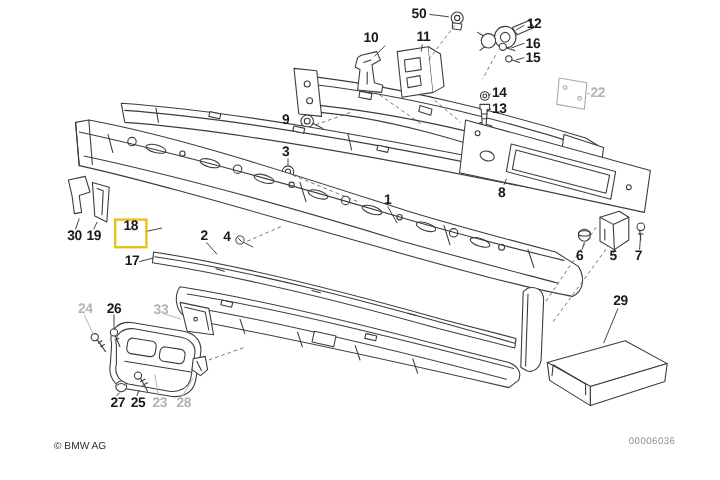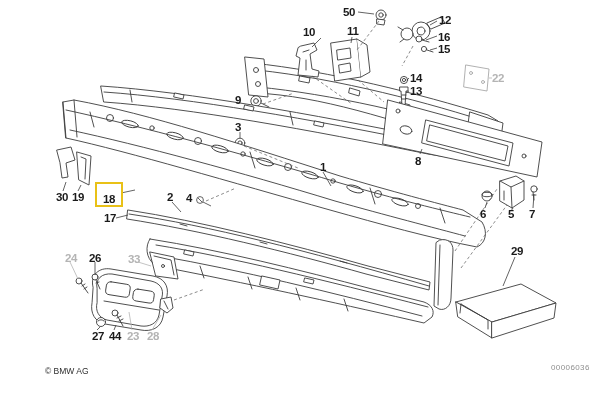--- a/index.html
+++ b/index.html
@@ -8,26 +8,26 @@
     font-family:"Liberation Sans","DejaVu Sans",sans-serif;
   }
   .art{position:absolute;left:0;top:0;}
   .co{
     position:absolute;font-size:11.5px;font-weight:bold;color:#1a1a1a;
     line-height:1;letter-spacing:-0.3px;white-space:nowrap;cursor:default;
   }
   .co.gray{color:#b4b4b4;}
   .hlbox{
     position:absolute;left:95px;top:182px;width:24px;height:21px;
-    border:2.5px solid #e9c117;display:flex;align-items:flex-end;justify-content:center;
+    border:2.5px solid #e9c117;display:flex;align-items:flex-start;justify-content:center;
     background:rgba(255,255,255,0.0);
   }
   .hlbox .co{position:static;}
   .copyright{position:absolute;left:45px;top:366px;font-size:8.5px;font-weight:normal;color:#2e2e2e;}
-  .docnum{position:absolute;left:524px;top:363px;font-size:8px;color:#8f8f8f;letter-spacing:.4px;margin-left:27px;}
+  .docnum{position:absolute;left:524px;top:363px;font-size:8px;color:#8f8f8f;letter-spacing:.4px;}
   .caption{position:absolute;left:7px;top:377px;font-size:15.5px;color:#000;letter-spacing:.2px;}
 </style>
 </head>
 <body>
 
 <div class="shot">
 
   <svg class="art" width="600" height="375" viewBox="0 0 600 375">
     <g stroke="#3c3c3c" stroke-width="0.9" fill="none" stroke-linejoin="round" stroke-linecap="round">
 
@@ -246,21 +246,21 @@
   <span class="co" style="left:104px;top:213px">17</span>
   <div class="hlbox">
     <span class="co">18</span>
   </div>
   <span class="co" style="left:72px;top:192px">19</span>
   <span class="co" style="left:56px;top:192px">30</span>
   <span class="co gray" style="left:128px;top:254px">33</span>
   <span class="co gray" style="left:492px;top:73px">22</span>
   <span class="co gray" style="left:127px;top:331px">23</span>
   <span class="co gray" style="left:65px;top:253px">24</span>
-  <span class="co" style="left:109px;top:331px">44</span>
+  <span class="co" style="left:109px;top:331px">25</span>
   <span class="co" style="left:89px;top:253px">26</span>
   <span class="co" style="left:92px;top:331px">27</span>
   <span class="co gray" style="left:147px;top:331px">28</span>
   <span class="co" style="left:511px;top:246px">29</span>
   <span class="co" style="left:343px;top:7px">50</span>
 
   <div class="copyright">© BMW AG</div>
   <div class="docnum">00006036</div>
 
 </div>

